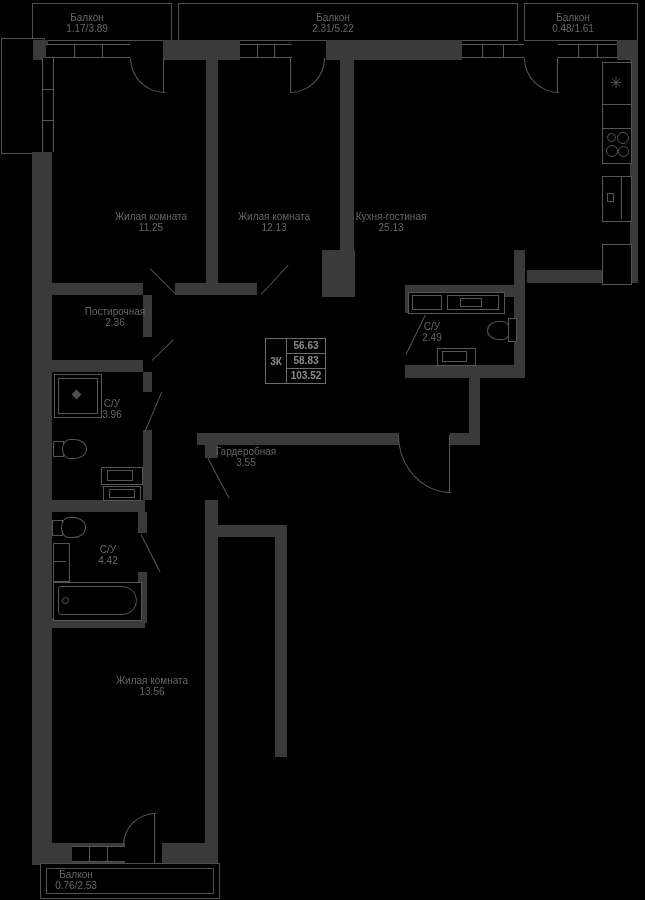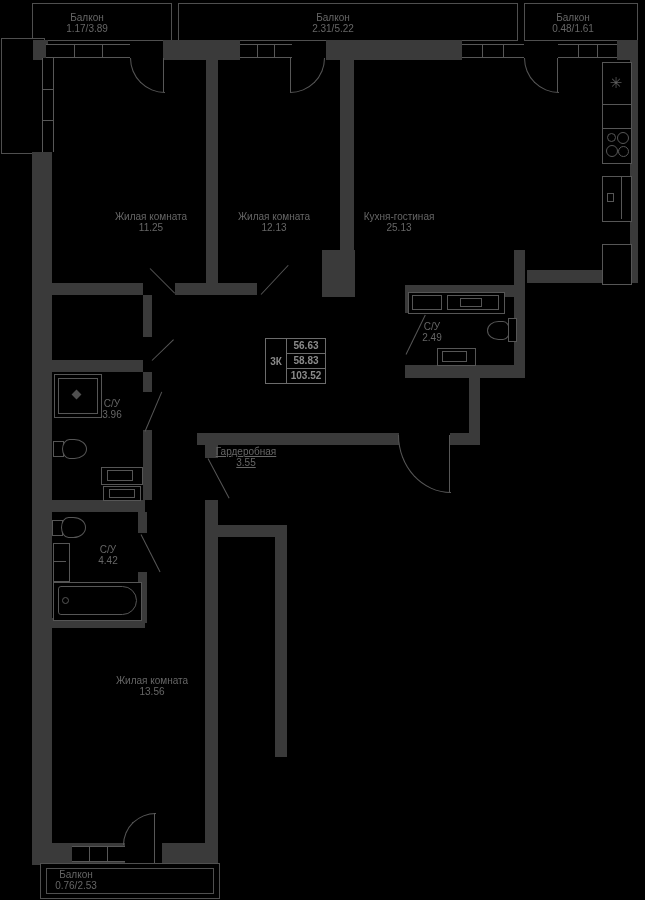--- a/index.html
+++ b/index.html
@@ -178,37 +178,41 @@
   </div>
 
   <div class="lbl" style="left:96px;top:211px;width:110px;">
     <div>Жилая комната</div>
     <div>11.25</div>
   </div>
   <div class="lbl" style="left:219px;top:211px;width:110px;">
     <div>Жилая комната</div>
     <div>12.13</div>
   </div>
-  <div class="lbl" style="left:344px;top:211px;width:110px;">
+  <div class="lbl" style="left:336px;top:211px;width:110px;">
     <div>Кухня-гостиная</div>
     <div>25.13</div>
+  </div>
+  <div class="lbl" style="left:60px;top:306px;width:110px;">
+    <div>Постирочная</div>
+    <div>2.36</div>
   </div>
   <div class="lbl" style="left:57px;top:398px;width:110px;">
     <div>С/У</div>
     <div>3.96</div>
   </div>
   <div class="lbl" style="left:377px;top:321px;width:110px;">
     <div>С/У</div>
     <div>2.49</div>
   </div>
   <div class="lbl" style="left:53px;top:544px;width:110px;">
     <div>С/У</div>
     <div>4.42</div>
   </div>
-  <div class="lbl" style="left:191px;top:446px;width:110px;text-decoration:underline;">
+  <div class="lbl" style="left:191px;top:446px;width:110px;">
     <div>Гардеробная</div>
     <div>3.55</div>
   </div>
   <div class="lbl" style="left:97px;top:675px;width:110px;">
     <div>Жилая комната</div>
     <div>13.56</div>
   </div>
 
   <div class="stat">
     <div class="t">3К</div>

